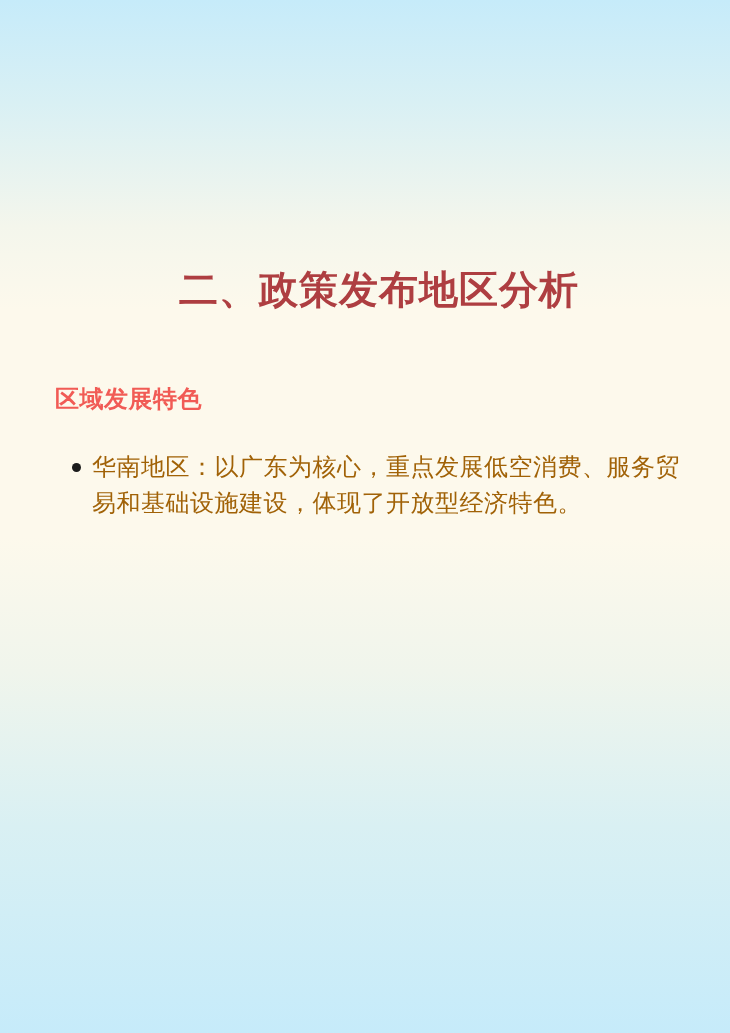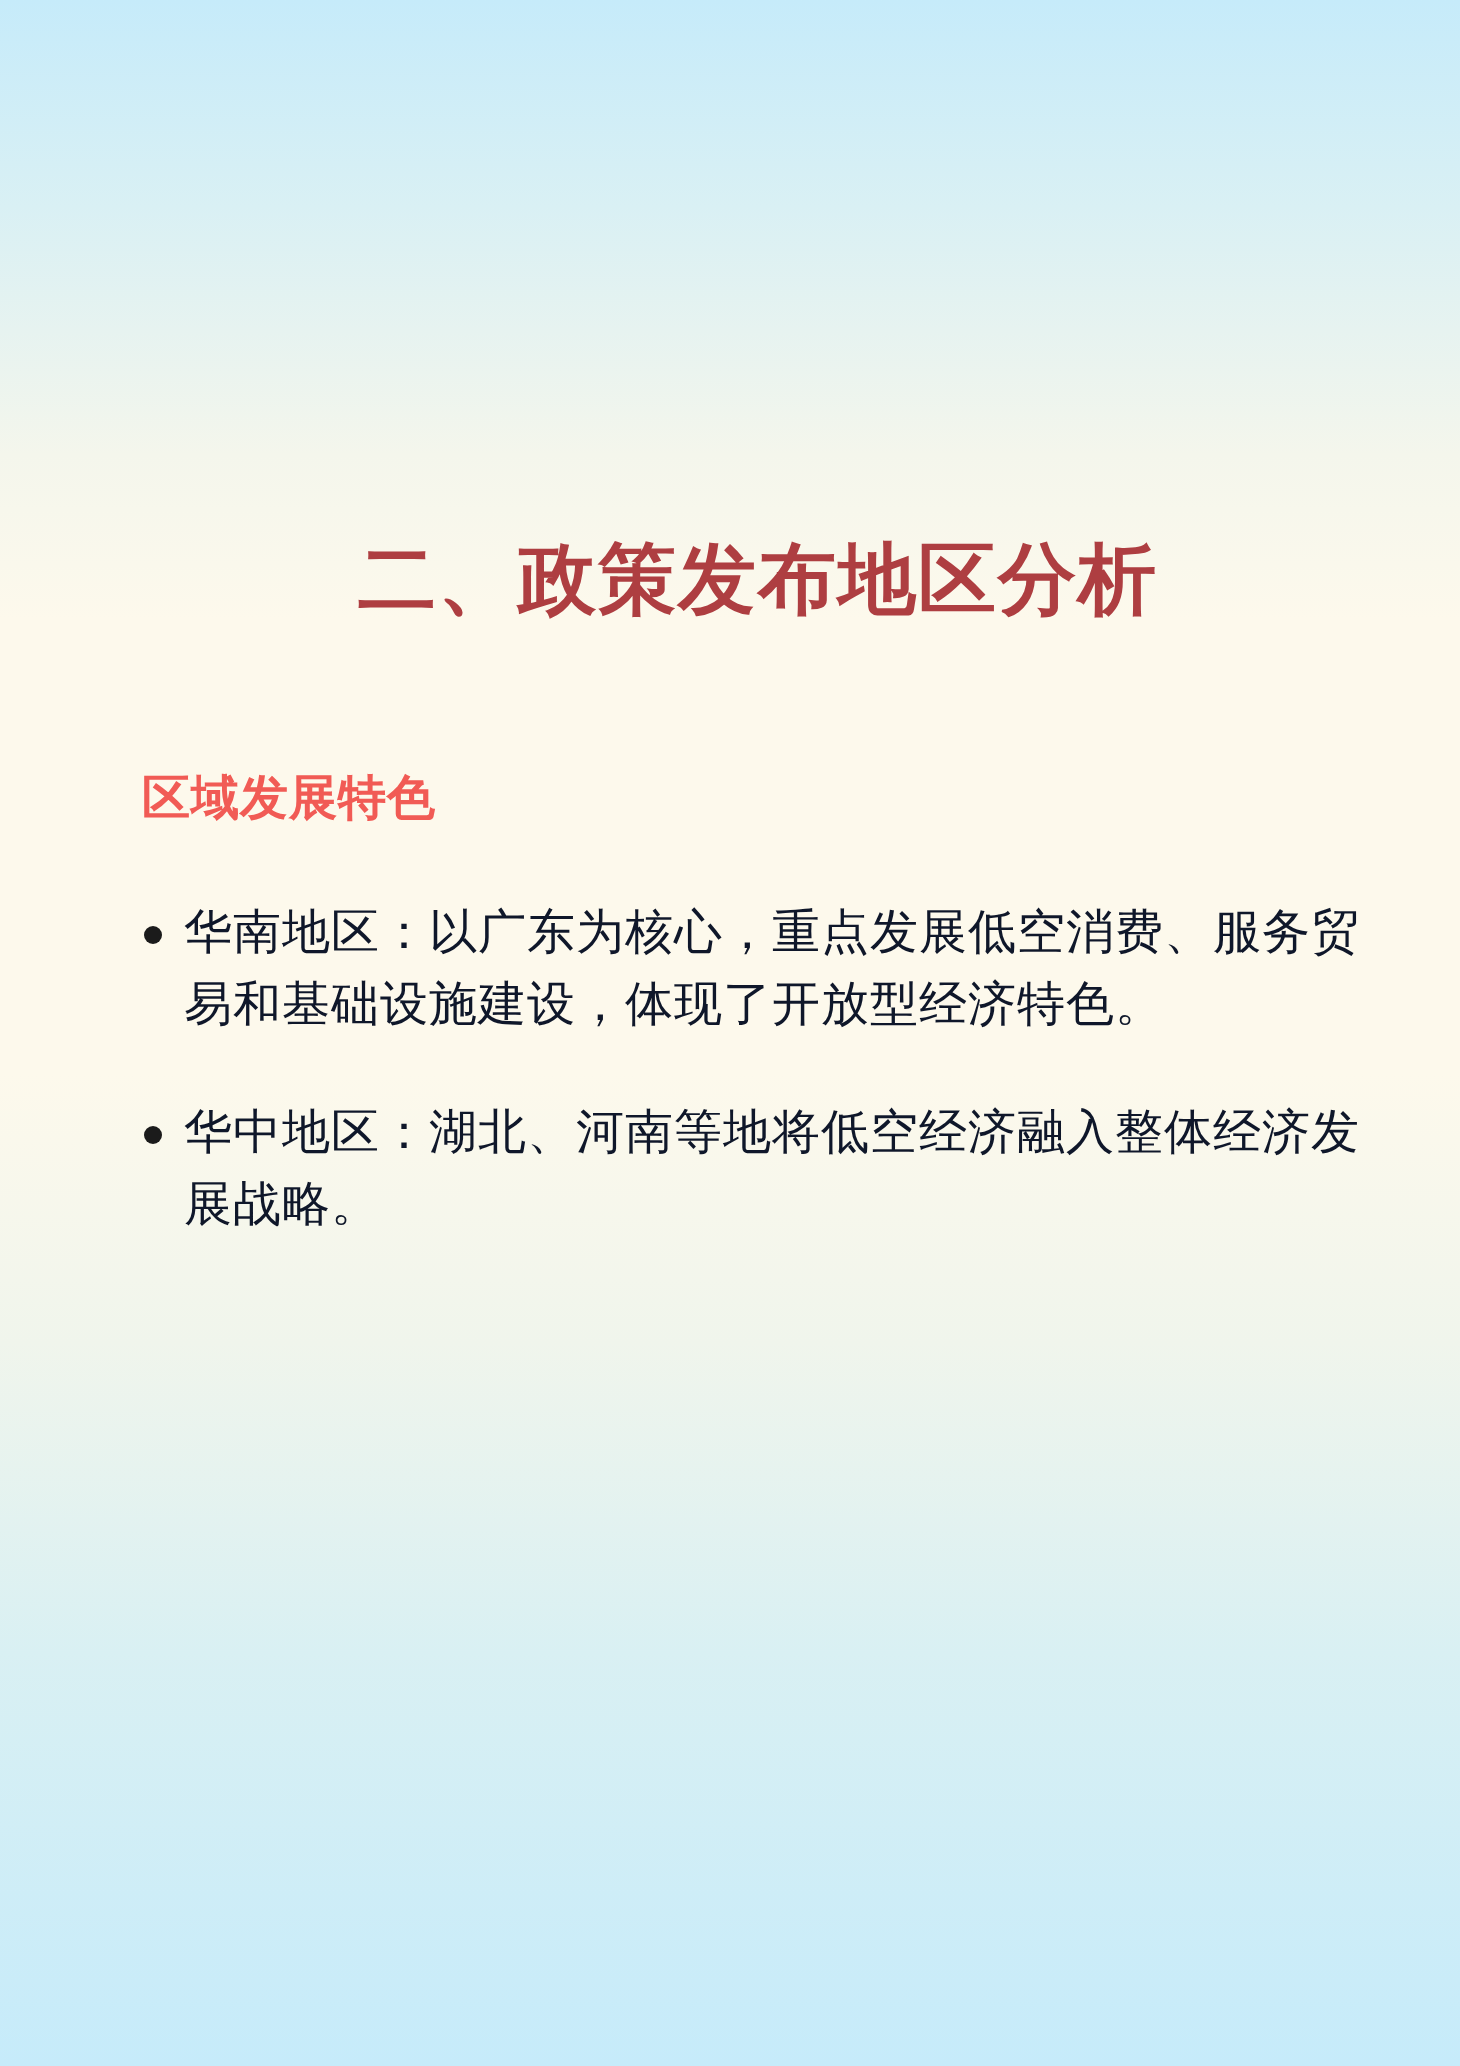--- a/index.html
+++ b/index.html
@@ -32,40 +32,40 @@
     text-align: center;
     font-size: 39px;
     font-weight: bold;
     letter-spacing: 1px;
     color: #ae3e41;
   }
 
   .section-title {
     position: absolute;
     top: 383px;
-    left: 71px;
+    left: 55px;
     font-size: 24px;
     font-weight: bold;
     letter-spacing: 0.5px;
     color: #f15b55;
   }
 
   .bullet-list {
     position: absolute;
     top: 449px;
     left: 72px;
     width: 608px;
     list-style: none;
   }
 
   .bullet-item {
     display: flex;
     align-items: flex-start;
     margin-bottom: 28px;
-    color: #0f172a;
+    color: #a16207;
   }
 
   .bullet-dot {
     flex: 0 0 auto;
     width: 9px;
     height: 9px;
     margin-top: 14px;
     margin-right: 11px;
     border-radius: 50%;
     background: #1b1b1b;
@@ -85,17 +85,13 @@
 
 <h1 class="page-title">二、政策发布地区分析</h1>
 
 <h2 class="section-title">区域发展特色</h2>
 
 <ul class="bullet-list">
   <li class="bullet-item">
     <span class="bullet-dot"></span>
     <span class="bullet-text">华南地区：以广东为核心，重点发展低空消费、服务贸易和基础设施建设，体现了开放型经济特色。</span>
   </li>
-  <li class="bullet-item">
-    <span class="bullet-dot"></span>
-    <span class="bullet-text">华中地区：湖北、河南等地将低空经济融入整体经济发展战略。</span>
-  </li>
 </ul>
 
 </body></html>

